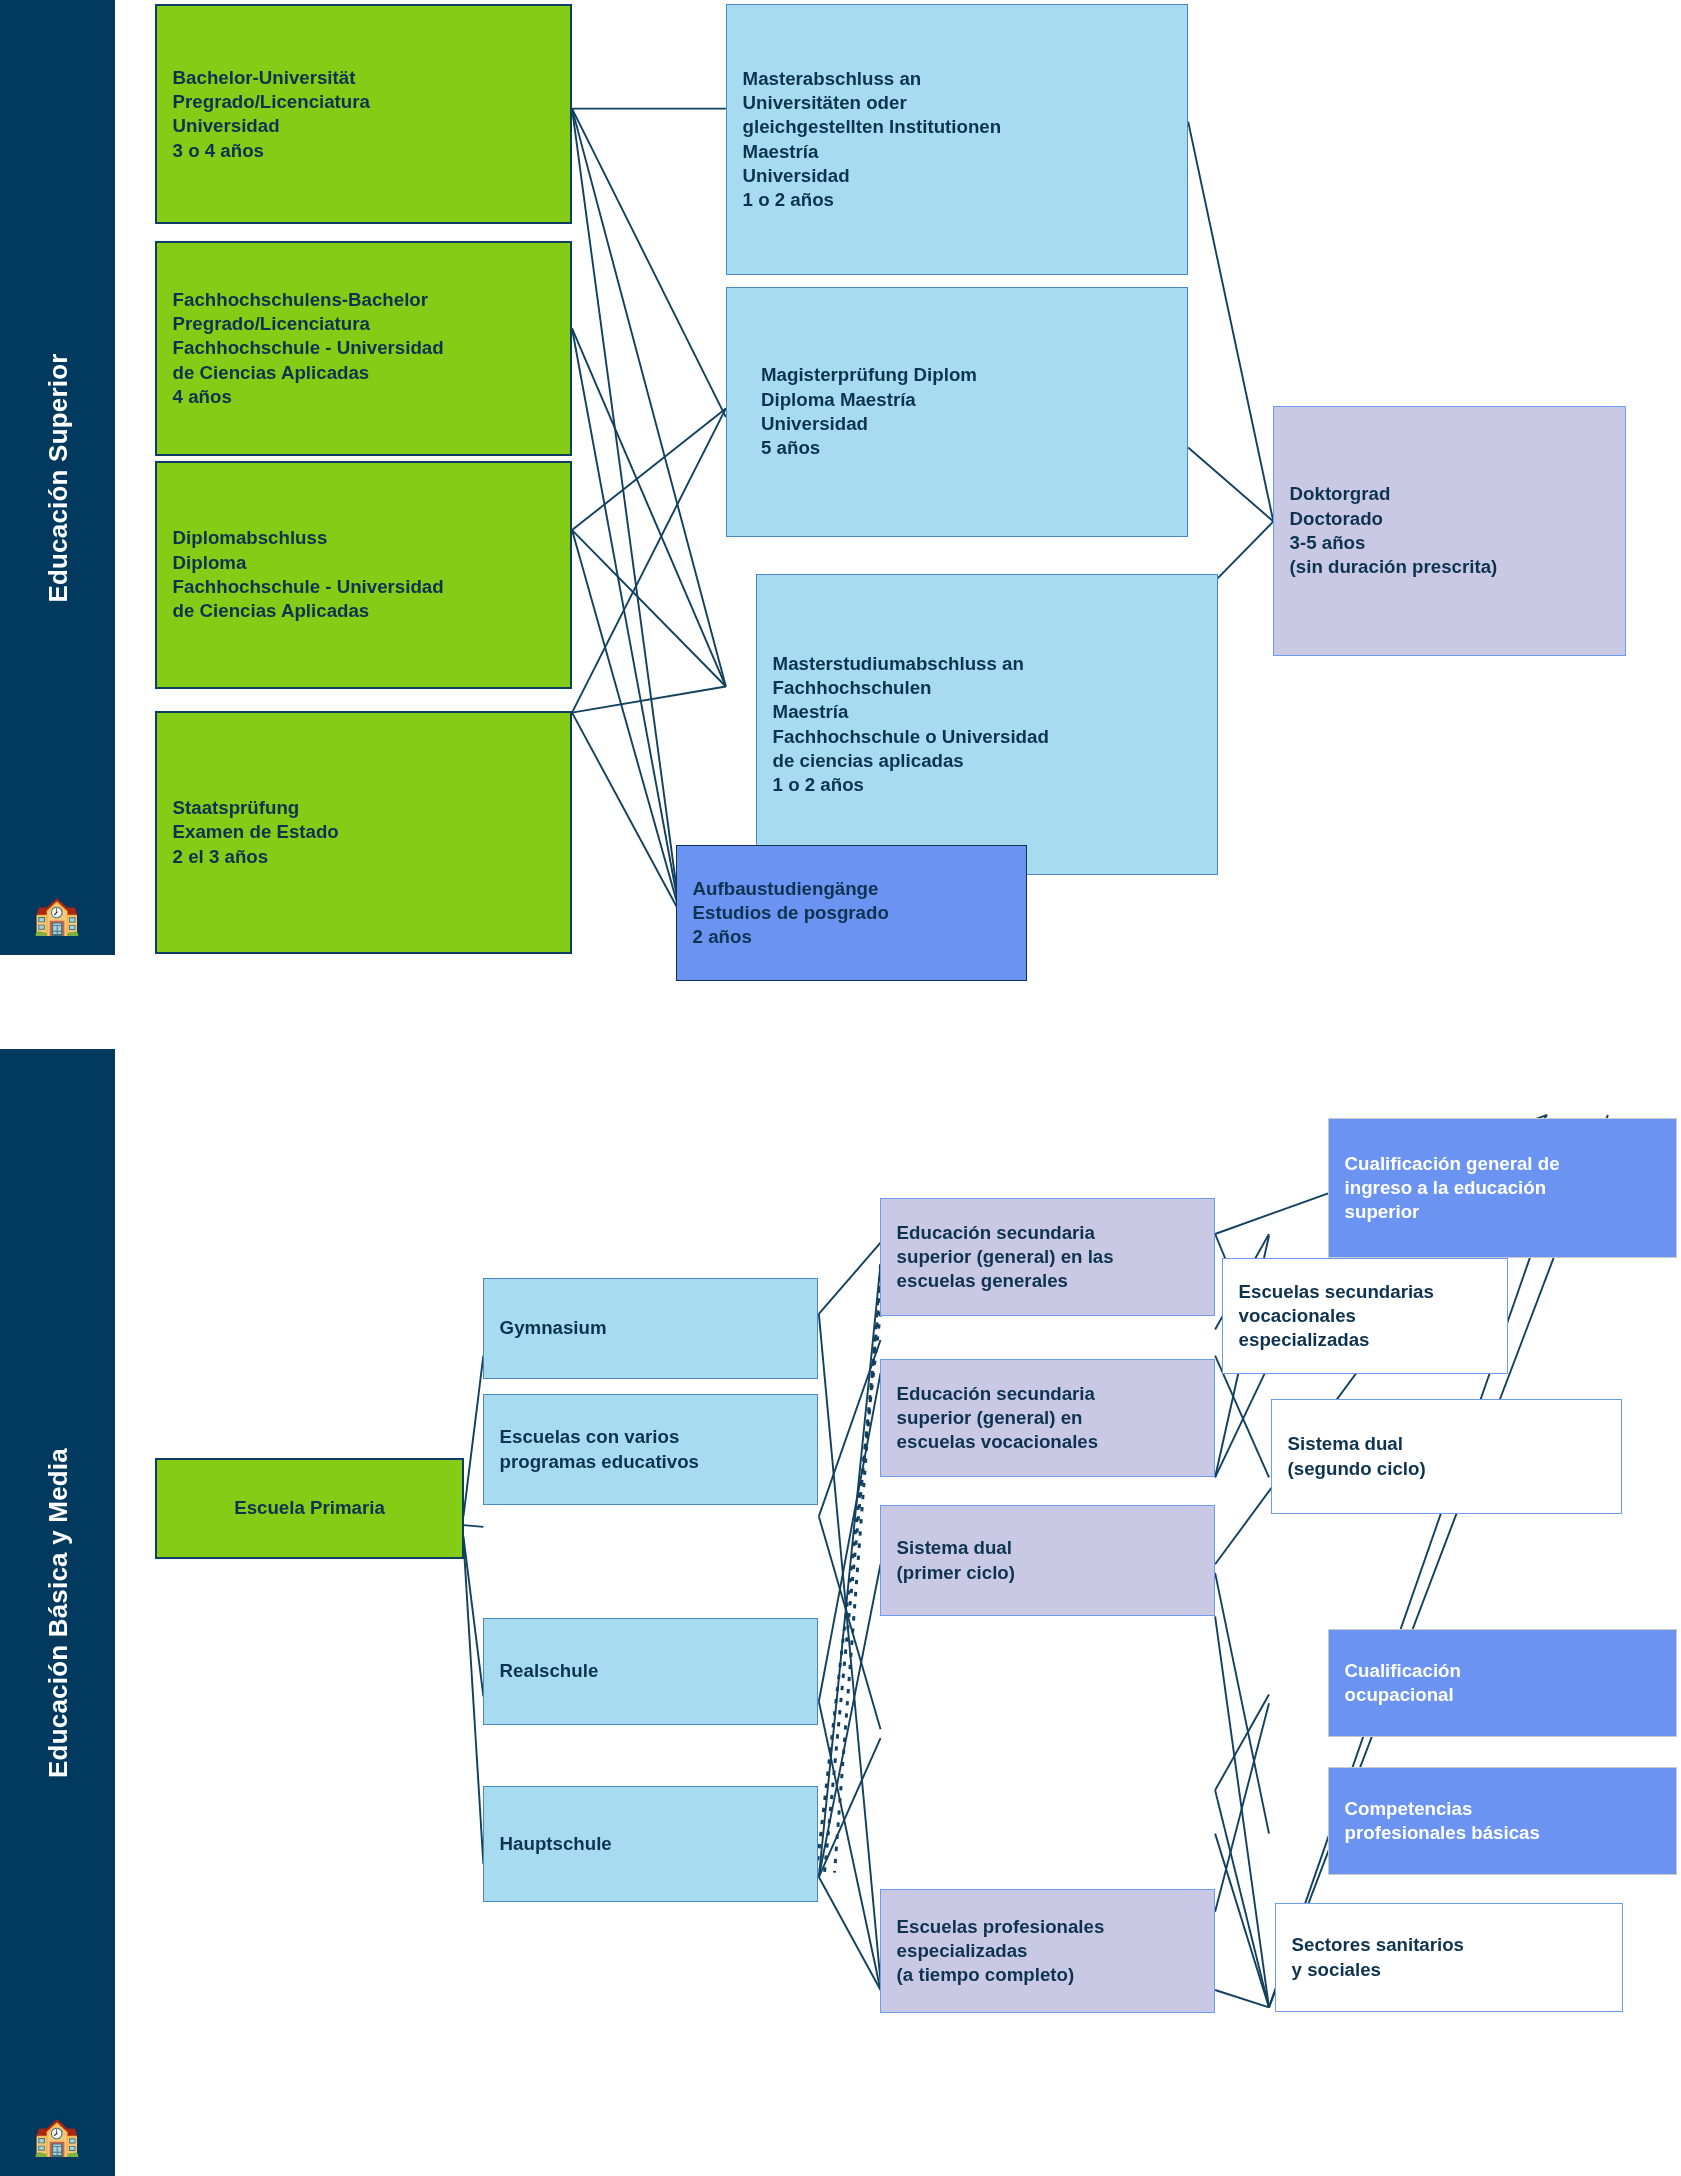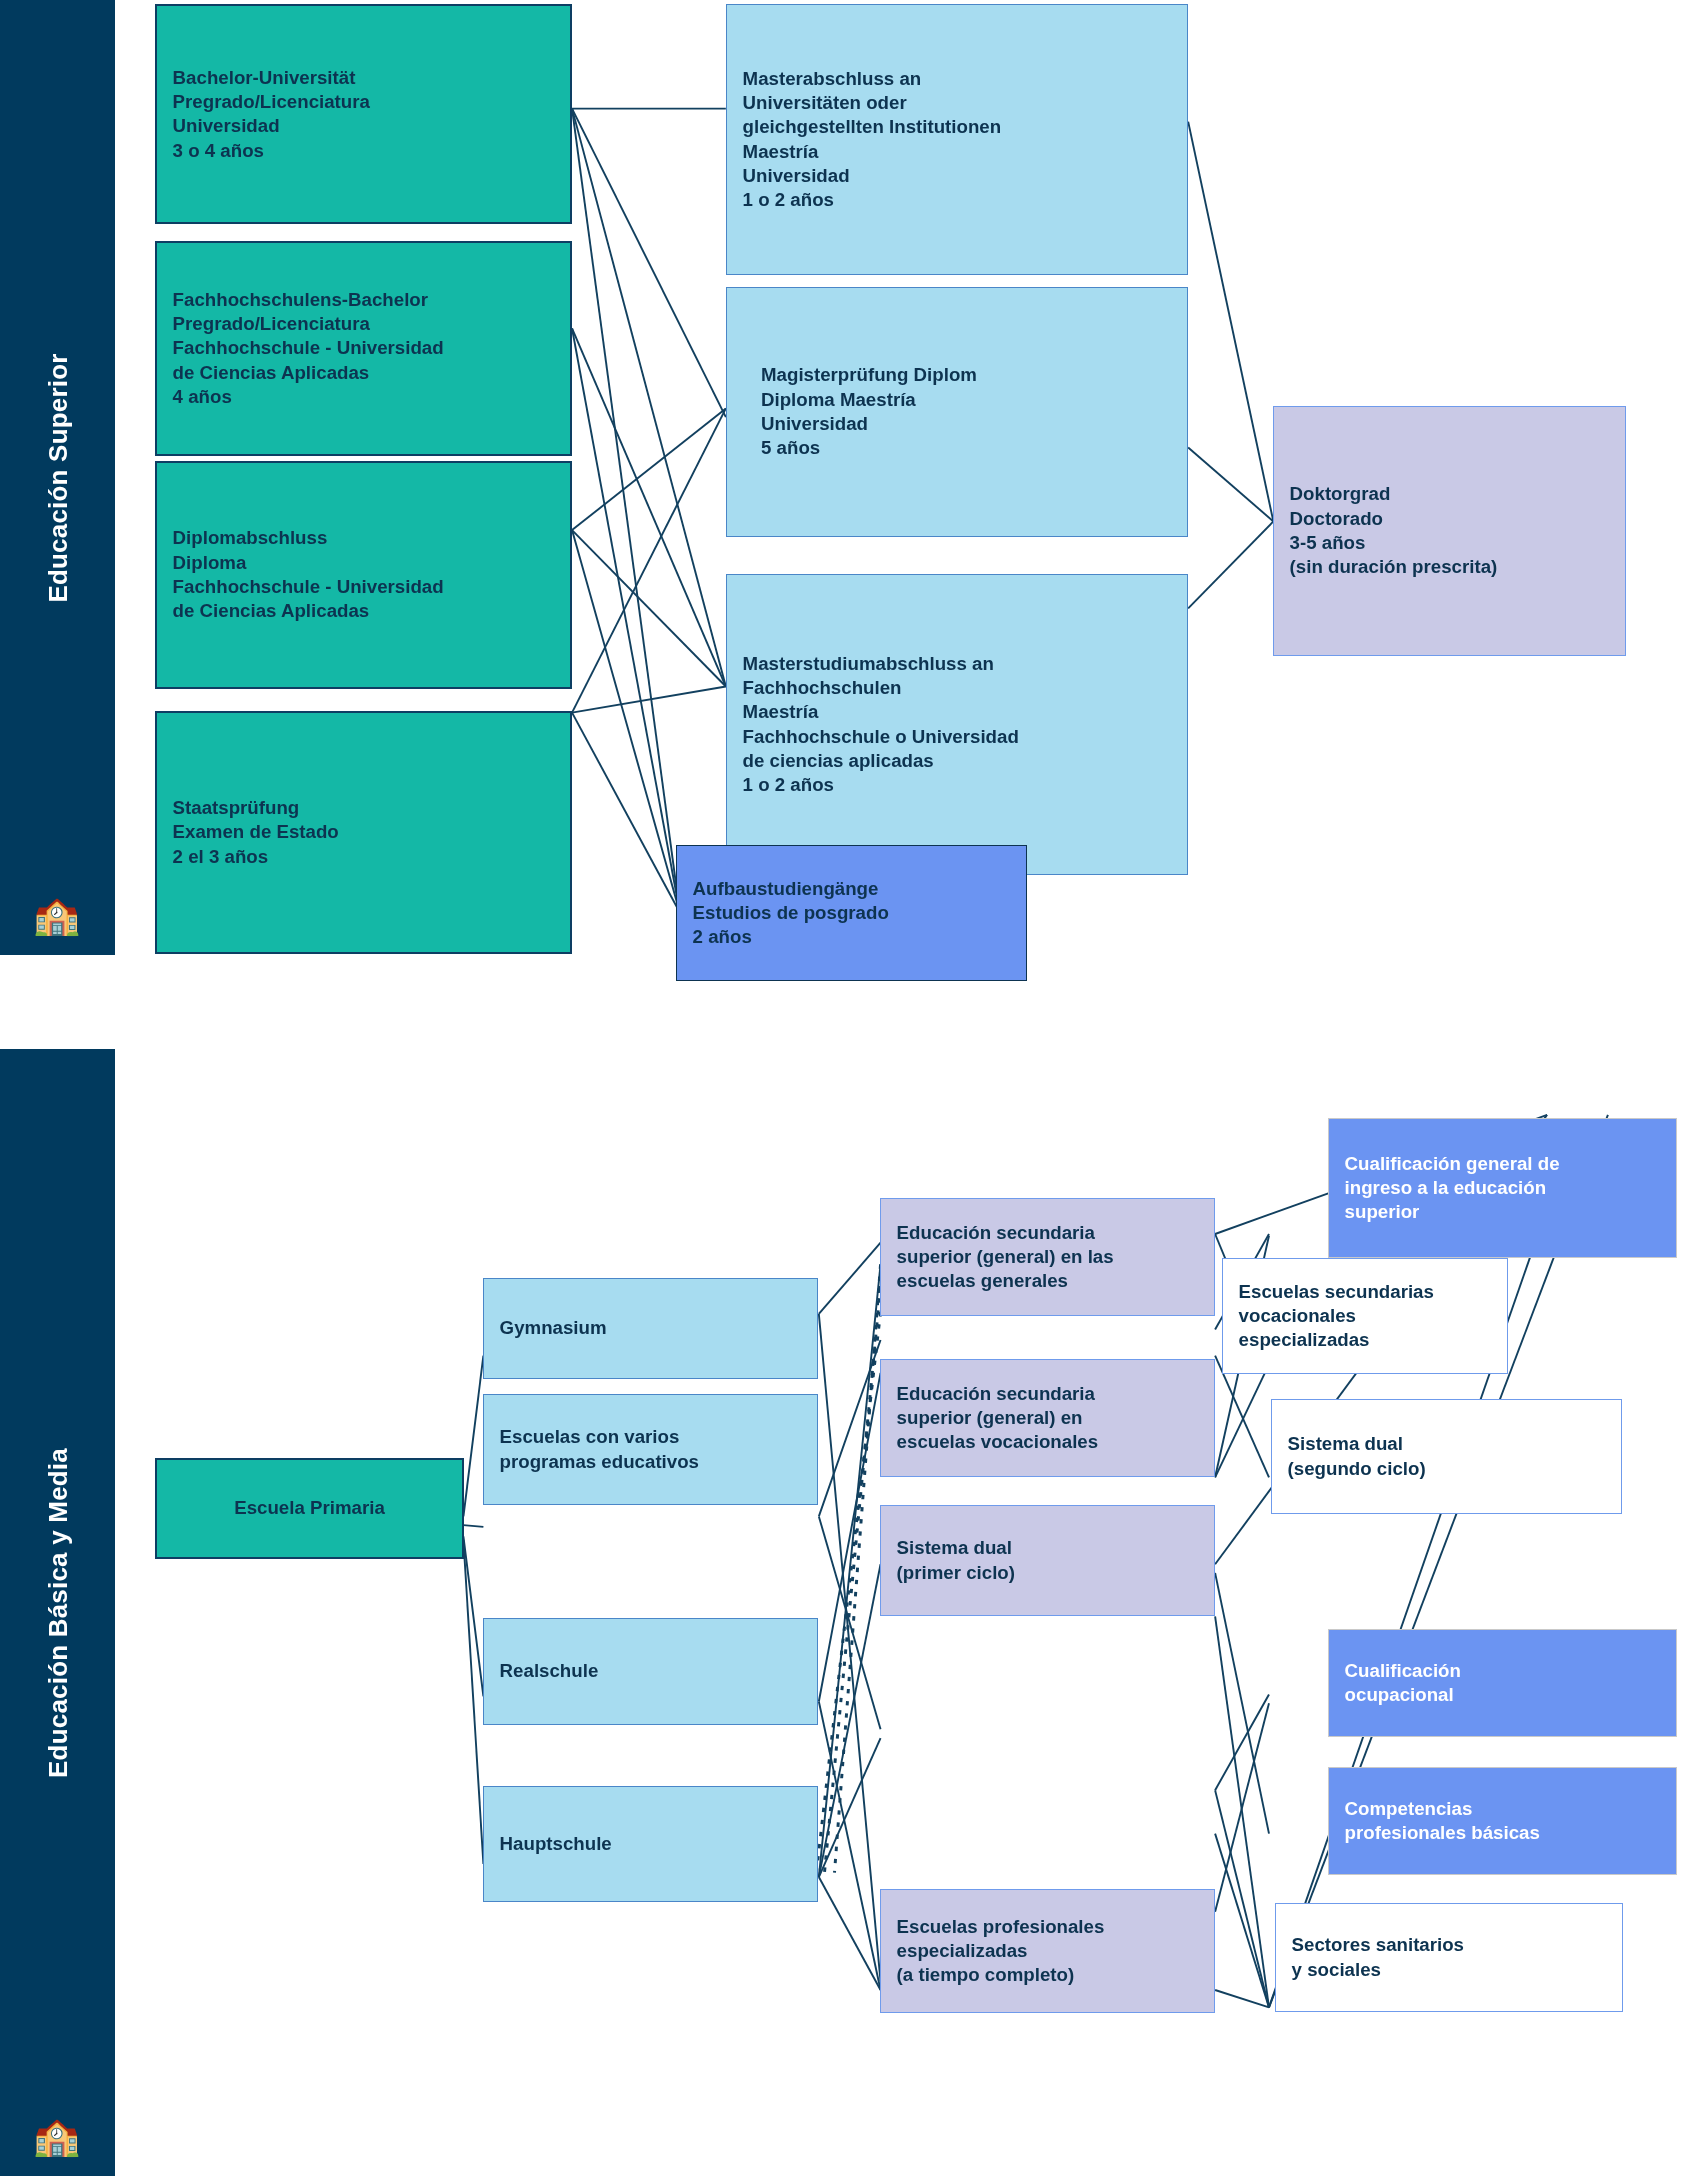--- a/index.html
+++ b/index.html
@@ -11,21 +11,21 @@
   .sidebar .vlabel{position:absolute;left:50%;top:50%;
            transform:translate(-50%,-50%) rotate(-90deg);
            white-space:nowrap;color:#ffffff;font-size:26px;font-weight:bold;letter-spacing:0.2px;}
   .sidebar .sicon{position:absolute;bottom:21px;left:50%;transform:translateX(-50%);
            font-size:38px;line-height:1;}
 
   .node{position:absolute;box-sizing:border-box;display:flex;align-items:center;
         font-size:18.7px;line-height:1.30;font-weight:bold;color:#0d3350;
         padding:0 15.6px;white-space:pre-line;}
 
-  .n-gray{background:#14b8a6;border:2.2px solid #0d3e63;}
+  .n-gray{background:#84cc16;border:2.2px solid #0d3e63;}
   .n-lblue{background:#a7dcf0;border:1.7px solid #4a86c8;}
   .n-lav{background:#c9c9e6;border:1.7px solid #6f9bec;}
   .n-blue{background:#6b94f2;border:1.7px solid #0d3350;color:#0d3350;}
   .n-blue-w{background:#6b94f2;border:1.7px solid #c9c9c9;color:#ffffff;}
   .n-white{background:#ffffff;border:1.7px solid #6f9bec;}
 
   .n-center{justify-content:center;text-align:center;}
 
   svg.links{position:absolute;left:0;top:0;width:1682px;height:2176px;
             pointer-events:none;overflow:visible;}
@@ -90,21 +90,21 @@
 gleichgestellten Institutionen
 Maestría
 Universidad
 1 o 2 años</div>
 
   <div class="node n-lblue" style="left:726px;top:287px;width:462px;height:250px;padding-left:34px;">Magisterprüfung Diplom
 Diploma Maestría
 Universidad
 5 años</div>
 
-  <div class="node n-lblue" style="left:726px;top:574px;width:462px;height:301px;">Masterstudiumabschluss an
+  <div class="node n-lblue" style="left:756px;top:574px;width:462px;height:301px;">Masterstudiumabschluss an
 Fachhochschulen
 Maestría
 Fachhochschule o Universidad
 de ciencias aplicadas
 1 o 2 años</div>
 
   <div class="node n-blue" style="left:676px;top:845px;width:351px;height:136px;">Aufbaustudiengänge
 Estudios de posgrado
 2 años</div>
 

